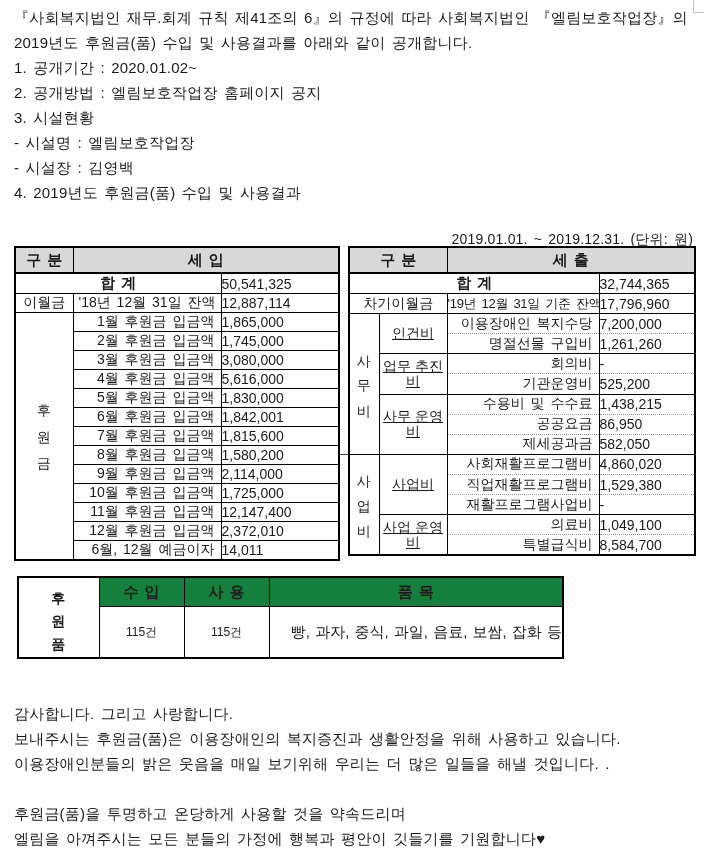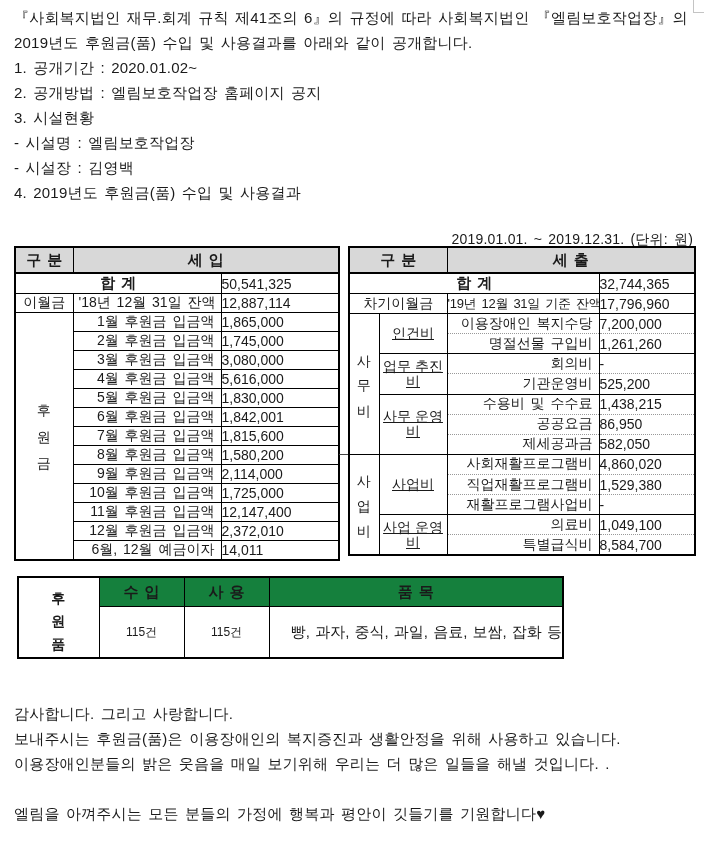--- a/index.html
+++ b/index.html
@@ -293,16 +293,17 @@
       </tr>
     </tbody>
   </table>
 
   <div class="closing closing-a">
     <div class="line">감사합니다. 그리고 사랑합니다.</div>
     <div class="line">보내주시는 후원금(품)은 이용장애인의 복지증진과 생활안정을 위해 사용하고 있습니다.</div>
     <div class="line">이용장애인분들의 밝은 웃음을 매일 보기위해 우리는 더 많은 일들을 해낼 것입니다. .</div>
   </div>
   <div class="closing closing-b">
+    <div class="line">후원금(품)을 투명하고 온당하게 사용할 것을 약속드리며</div>
     <div class="line">엘림을 아껴주시는 모든 분들의 가정에 행복과 평안이 깃들기를 기원합니다♥</div>
   </div>
 
 </div>
 
 </body></html>

